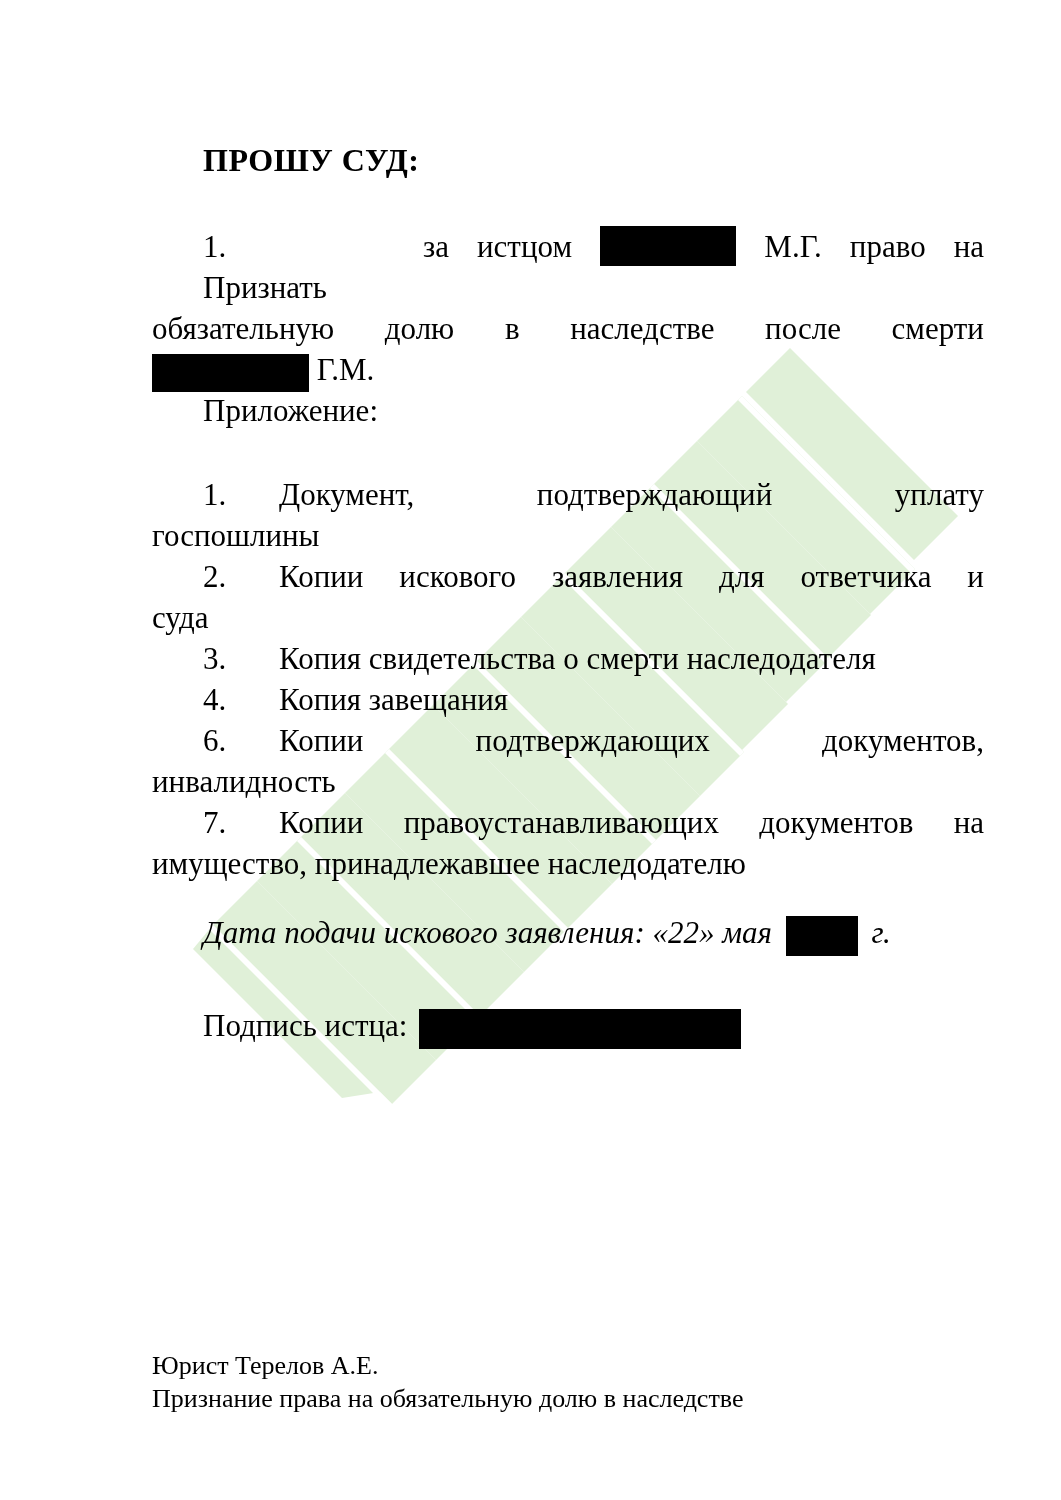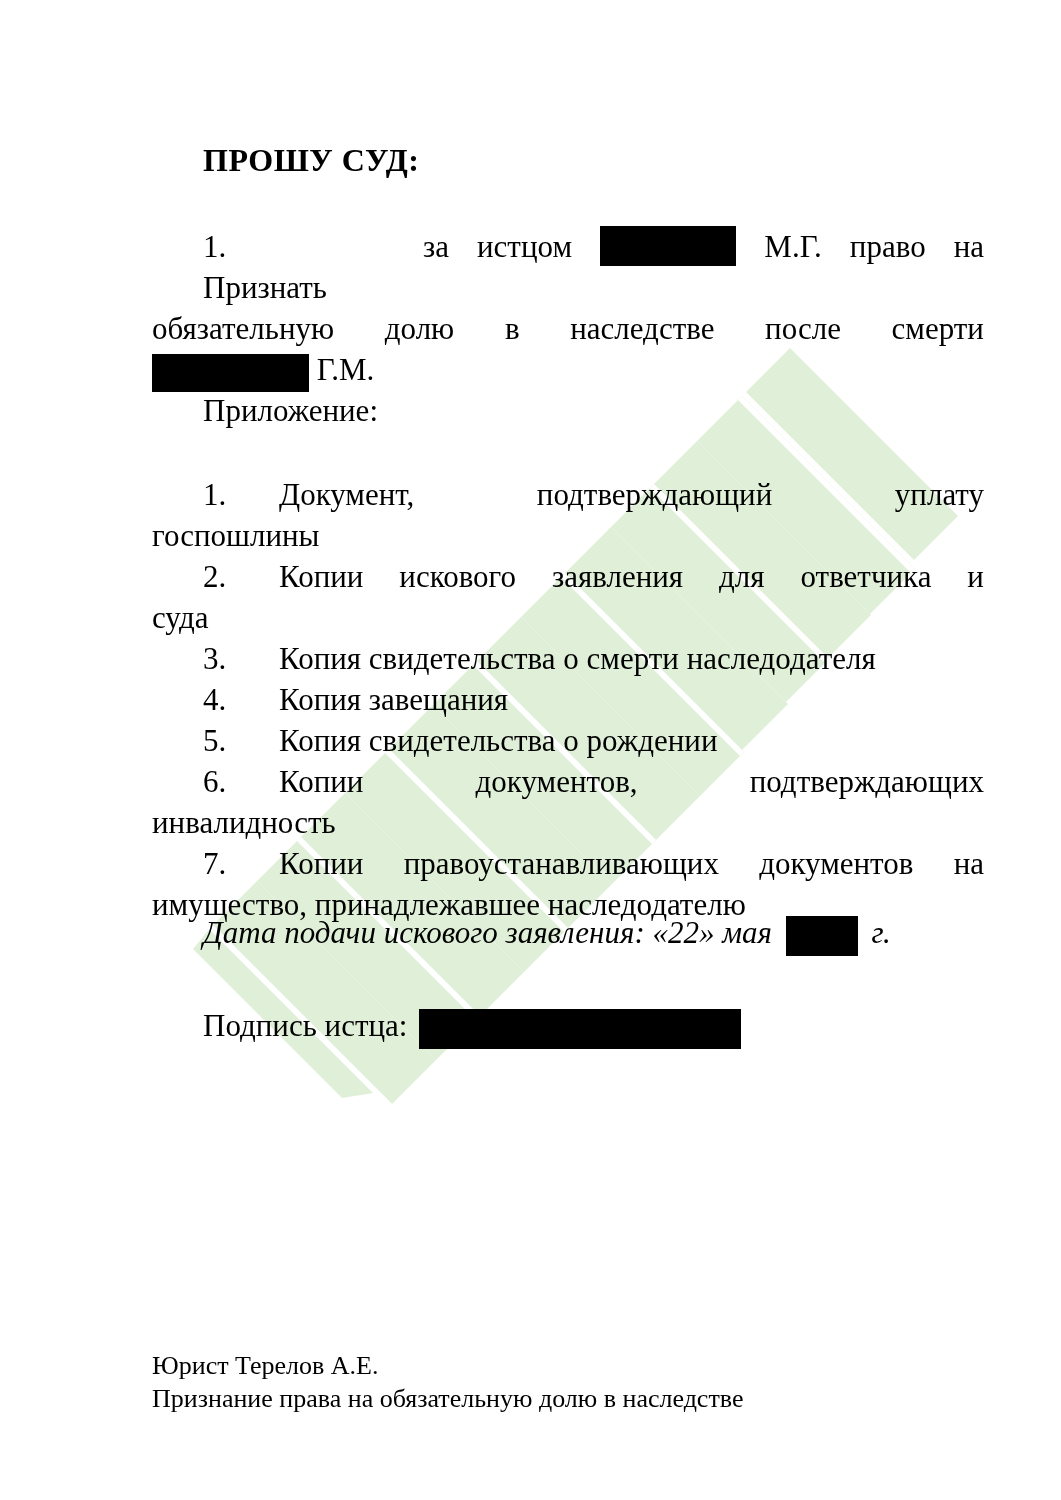--- a/index.html
+++ b/index.html
@@ -94,26 +94,25 @@
       <span>для</span>
       <span>ответчика</span>
       <span>и</span>
     </div>
     <div>суда</div>
 
     <div style="padding-left:51px;"><span class="num">3.</span><span>Копия свидетельства о смерти наследодателя</span></div>
 
     <div style="padding-left:51px;"><span class="num">4.</span><span>Копия завещания</span></div>
 
-    <div style="padding-left:51px;"><span class="num">5.</span><span>Копия свидетельства о рождении</span></div>
 
     <div class="jline">
       <span style="padding-left:51px;"><span class="num">6.</span><span>Копии</span></span>
+      <span>подтверждающих</span>
       <span>документов,</span>
-      <span>подтверждающих</span>
     </div>
     <div>инвалидность</div>
 
     <div class="jline">
       <span style="padding-left:51px;"><span class="num">7.</span><span>Копии</span></span>
       <span>правоустанавливающих</span>
       <span>документов</span>
       <span>на</span>
     </div>
     <div>имущество, принадлежавшее наследодателю</div>

